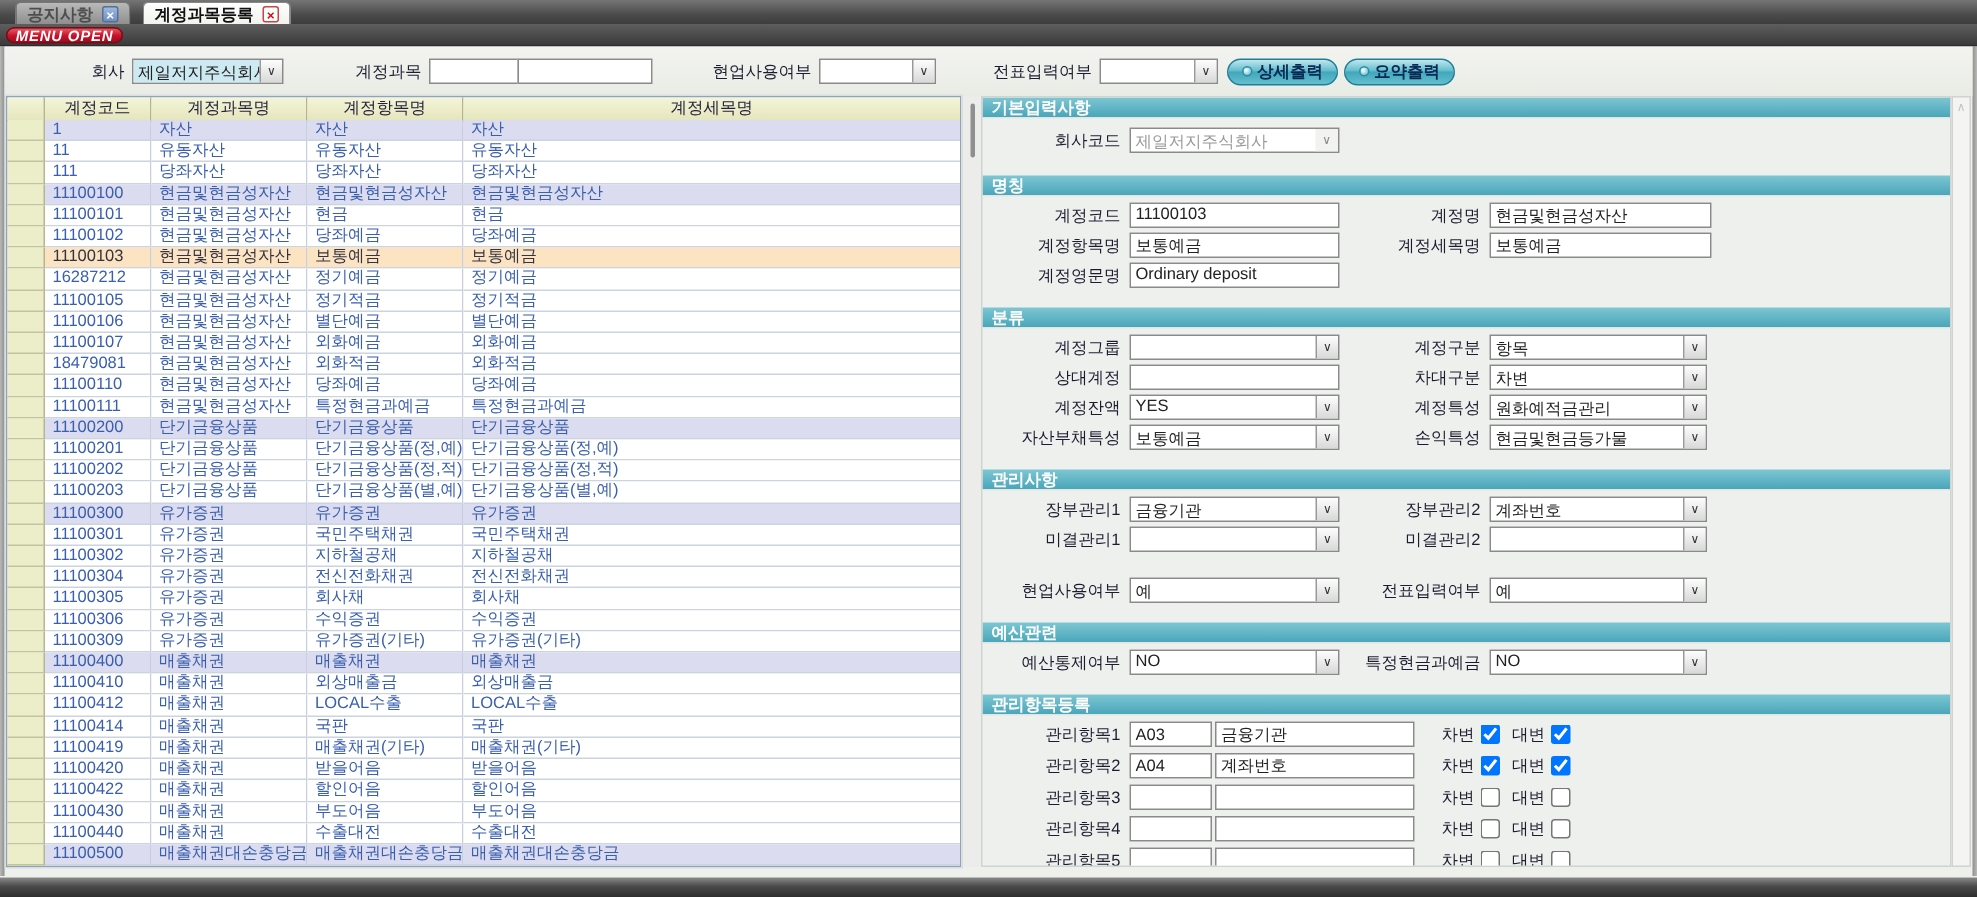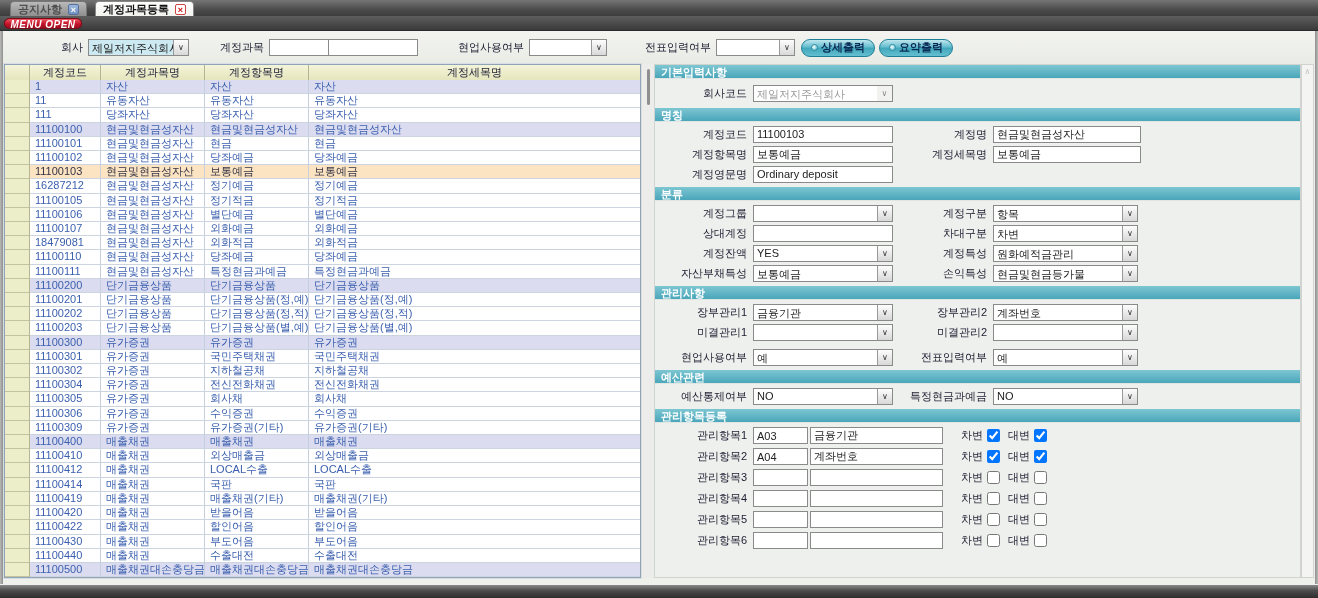--- a/index.html
+++ b/index.html
@@ -73,21 +73,21 @@
   .trow.selected .cell.sel-col { background:#ecedc9; }
 
   
   .mid-sb { width:13px; background:#ececea; position:relative; border-left:1px solid #dddddb; }
   .mid-thumb { position:absolute; top:5px; left:5px; width:3px; height:36px; background:#8f8f8f; border-radius:2px; cursor:grab; }
 
   
   .detail { flex:1; background:#eef0ed; border:1px solid #cfd4d0; overflow:hidden; }
   .sec-bar { height:14px; background:linear-gradient(#7dc6d2,#4aa6ba); color:#fff; font-size:11px; font-weight:bold;
     line-height:14px; padding:0 6px; border-bottom:1px solid #e2e6e2; }
-  .sec-body { padding:2px 0 3px 0; }
+  .sec-body { padding:2px 0 12px 0; }
   .frow { display:flex; align-items:center; height:20px; padding-left:10px; }
   .lbl { color:#1c1c30; white-space:nowrap; }
   .l1 { width:88px; text-align:right; padding-right:6px; }
   .l2 { width:100px; text-align:right; padding-right:6px; }
   .c1 { width:140px; } .c2 { width:145px; } .c2w { width:148px; }
   .wcode { width:55px; } .wname { width:133px; margin-left:2px; }
   .cb-lbl { margin-left:18px; margin-right:4px; color:#1c1c30; }
   .cb-lbl + .cb { margin:0; } .cb { width:13px; height:13px; cursor:pointer; }
   .cb-lbl.second { margin-left:8px; }
 
@@ -120,21 +120,21 @@
 
   <div class="edge-l"></div>
   <div class="edge-r"></div>
 
   <div class="filterbar">
     <span class="flbl" style="margin-left:58px">회사</span>
     <div class="sel tint" style="width:101px">
       <span class="sel-text">제일저지주식회사</span>
       <span class="sel-btn">∨</span>
     </div>
-    <span class="flbl" style="margin-left:31px">계정과목</span>
+    <span class="flbl" style="margin-left:48px">계정과목</span>
     <input class="txt" style="width: 60px;" value="">
     <input class="txt" style="width: 90px; margin-left: -1px;" value="">
     <span class="flbl" style="margin-left:40px">현업사용여부</span>
     <div class="sel" style="width:78px">
       <span class="sel-text"></span>
       <span class="sel-btn">∨</span>
     </div>
     <span class="flbl" style="margin-left:38px">전표입력여부</span>
     <div class="sel" style="width:79px">
       <span class="sel-text"></span>

